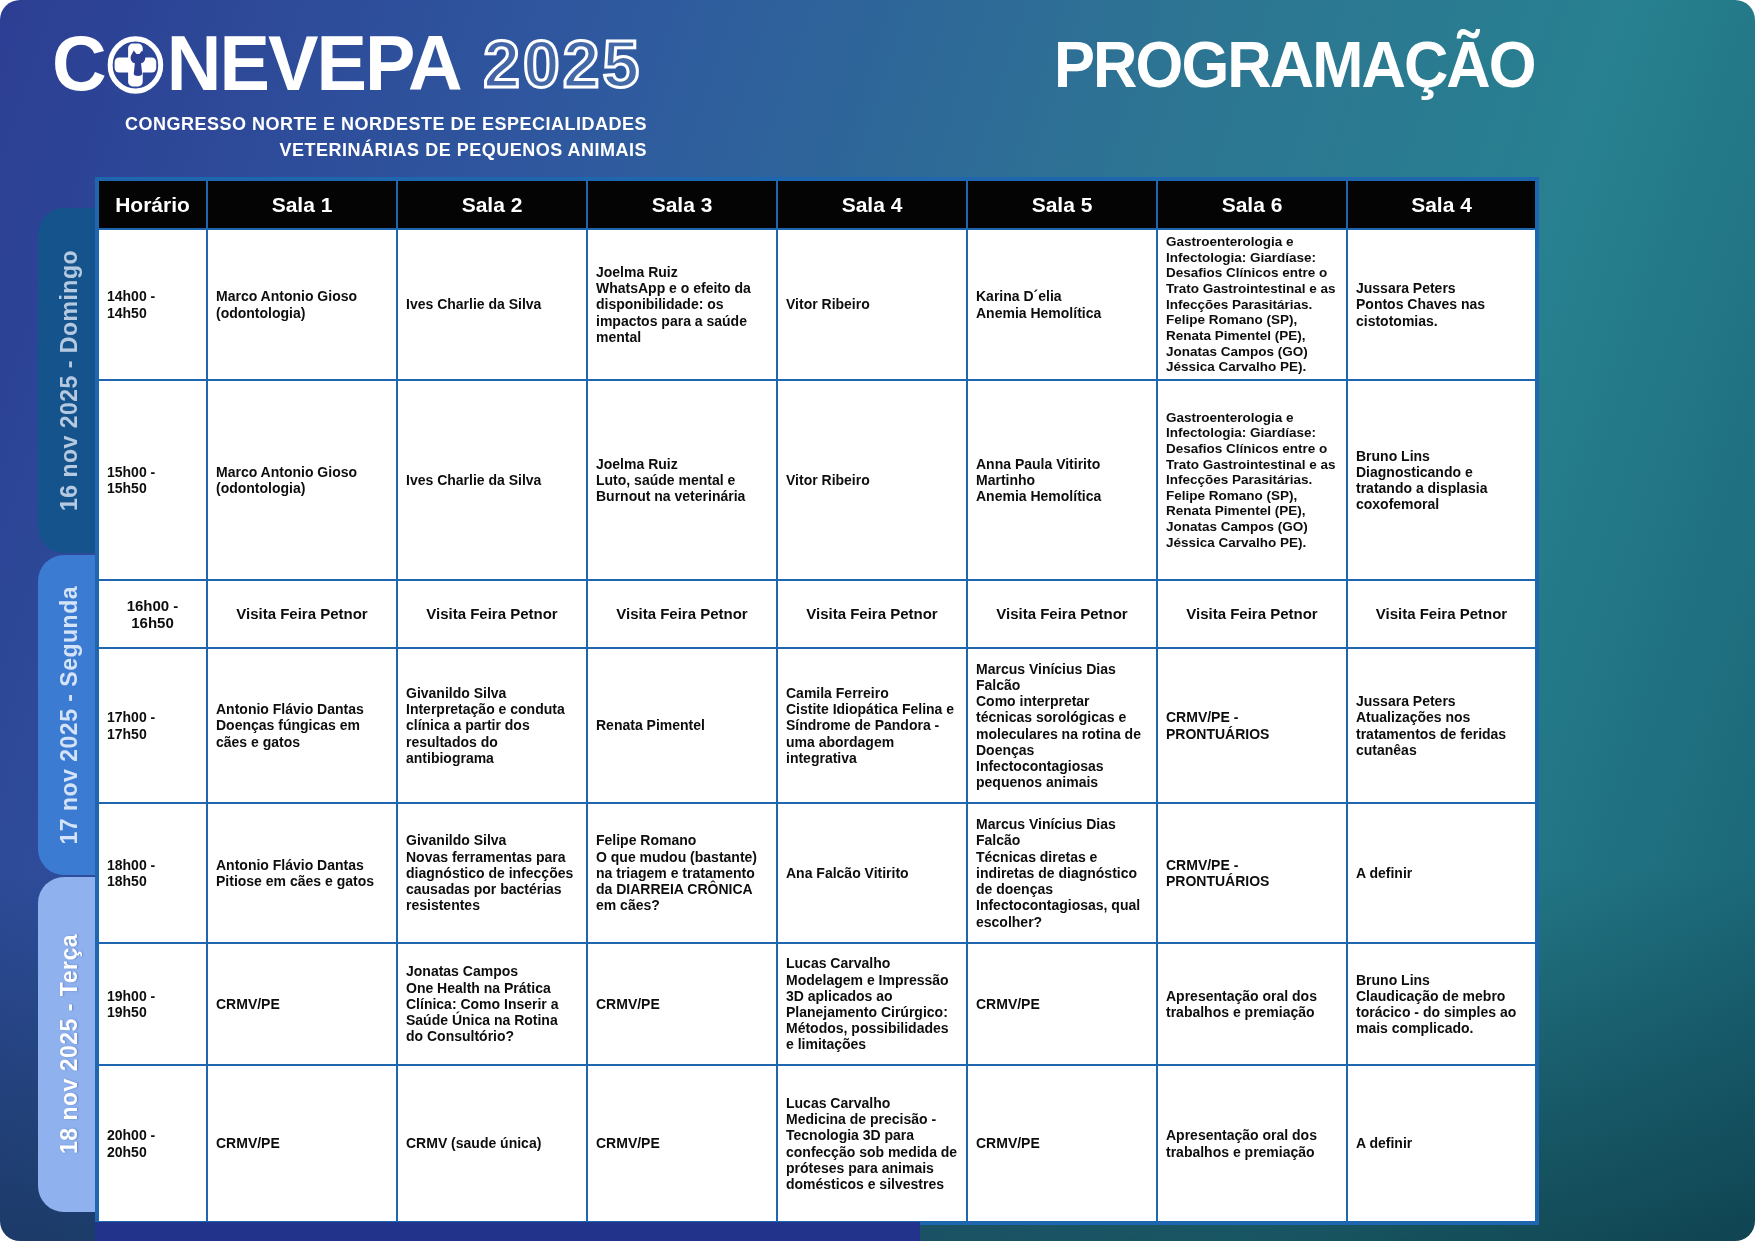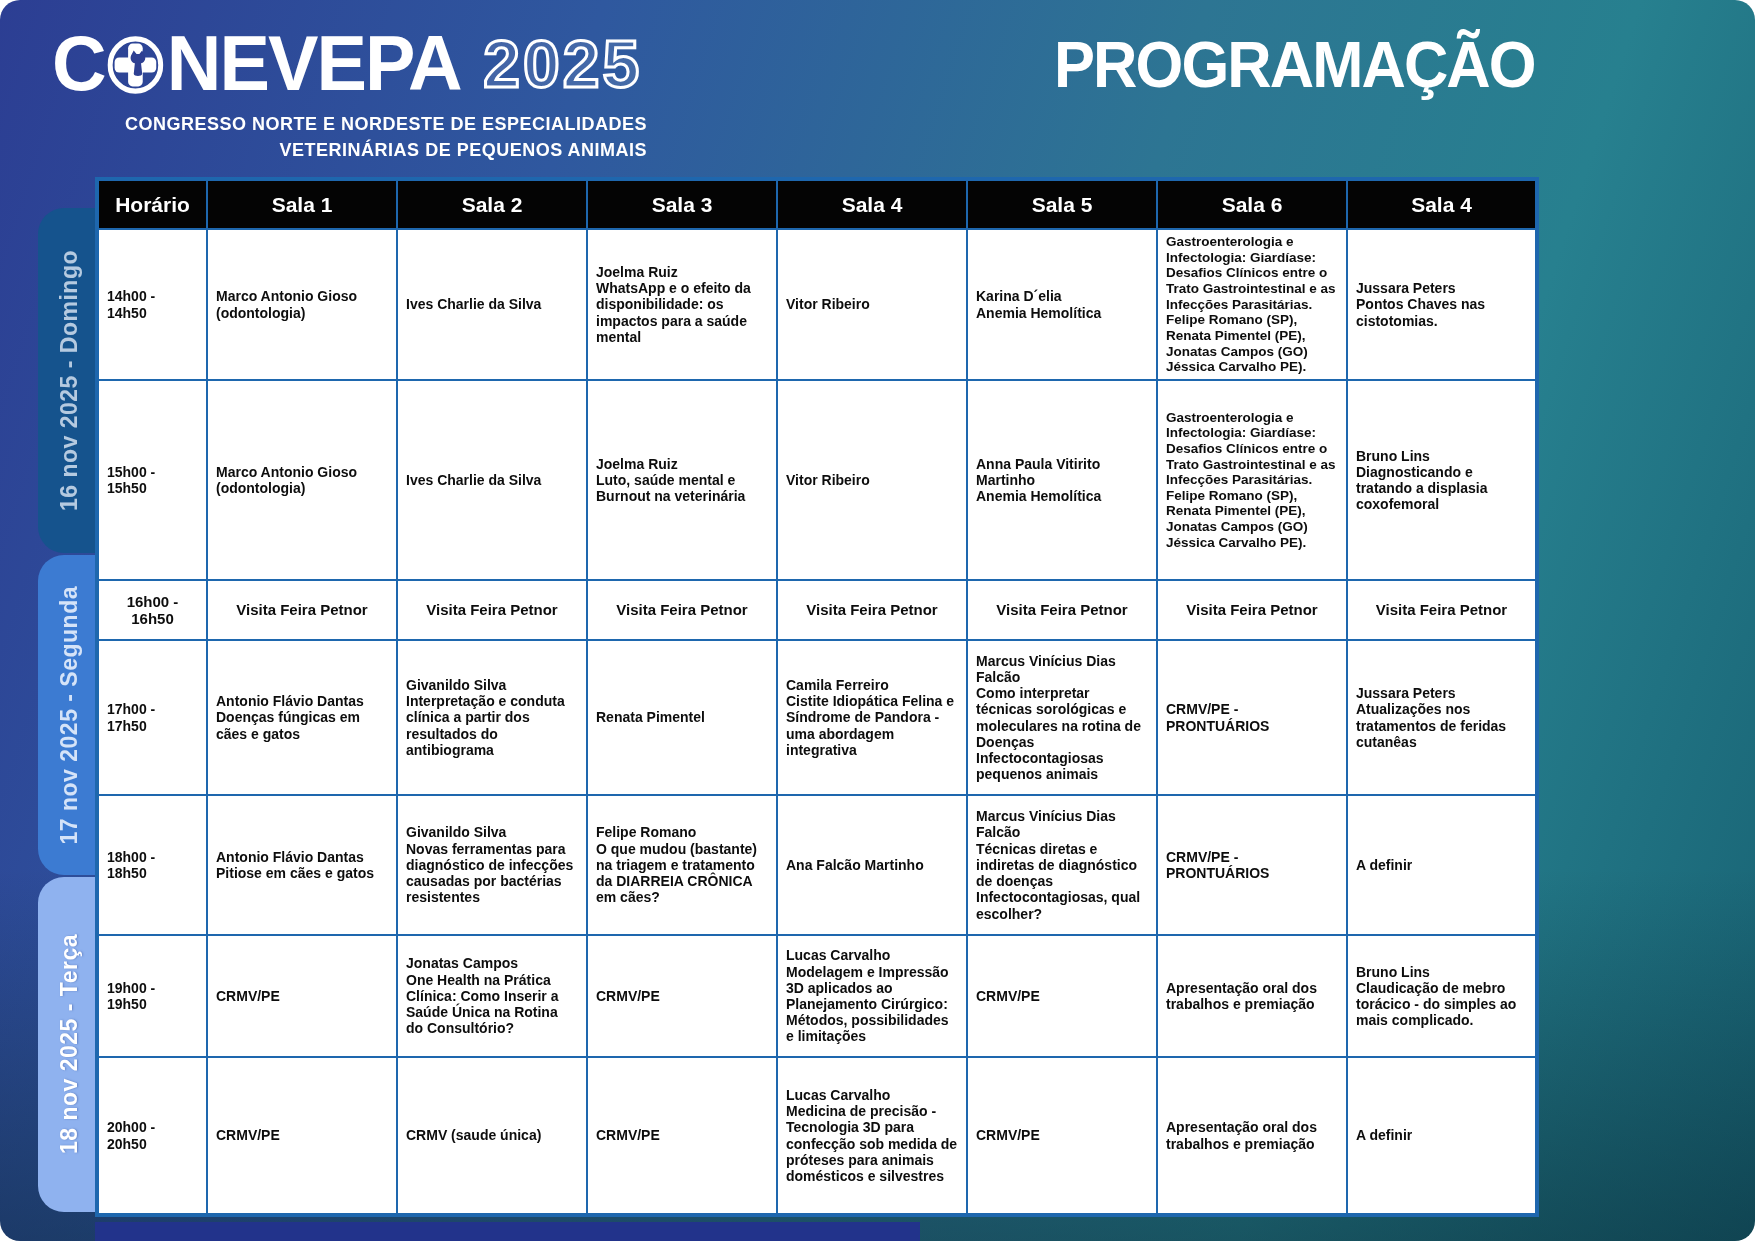--- a/index.html
+++ b/index.html
@@ -55,21 +55,21 @@
     height:47px; text-align:center; padding:0 4px;
   }
   table.sched td {
     background:#ffffff; color:#0d0d0d;
     font-size:14px; font-weight:700; line-height:1.16;
     padding:3px 8px; vertical-align:middle; text-align:left;
     white-space:pre-line; overflow:hidden;
   }
   td.time { text-align:center; font-size:15px; white-space:nowrap; padding:0 2px; }
   tr.visit td { text-align:center; font-size:15px; }
-  tr.rh0 { height:151px; } tr.rh1 { height:200px; } tr.rh2 { height:60px; }
+  tr.rh0 { height:151px; } tr.rh1 { height:200px; } tr.rh2 { height:68px; }
   tr.rh3 { height:155px; } tr.rh4 { height:140px; } tr.rh5 { height:122px; }
   tr.rh6 { height:158px; }
 
   .footer-bar { position:absolute; left:95px; top:1222px; width:825px; height:19px; background:#22338b; }
 </style>
 </head>
 <body>
 
 <div class="stage">
 
@@ -193,21 +193,21 @@
       </tr>
 
       <tr class="rh4">
         <td class="time">18h00 - 18h50</td>
         <td>Antonio Flávio Dantas
  Pitiose em cães e gatos</td>
         <td>Givanildo Silva
  Novas ferramentas para diagnóstico de infecções causadas por bactérias resistentes</td>
         <td>Felipe Romano
  O que mudou (bastante) na triagem e tratamento da DIARREIA CRÔNICA em cães?</td>
-        <td>Ana Falcão Martinho</td>
+        <td>Ana Falcão Vitirito</td>
         <td>Marcus Vinícius Dias Falcão
  Técnicas diretas e indiretas de diagnóstico de doenças Infectocontagiosas, qual escolher?</td>
         <td>CRMV/PE - PRONTUÁRIOS</td>
         <td>A definir</td>
       </tr>
 
       <tr class="rh5">
         <td class="time">19h00 - 19h50</td>
         <td>CRMV/PE</td>
         <td>Jonatas Campos

